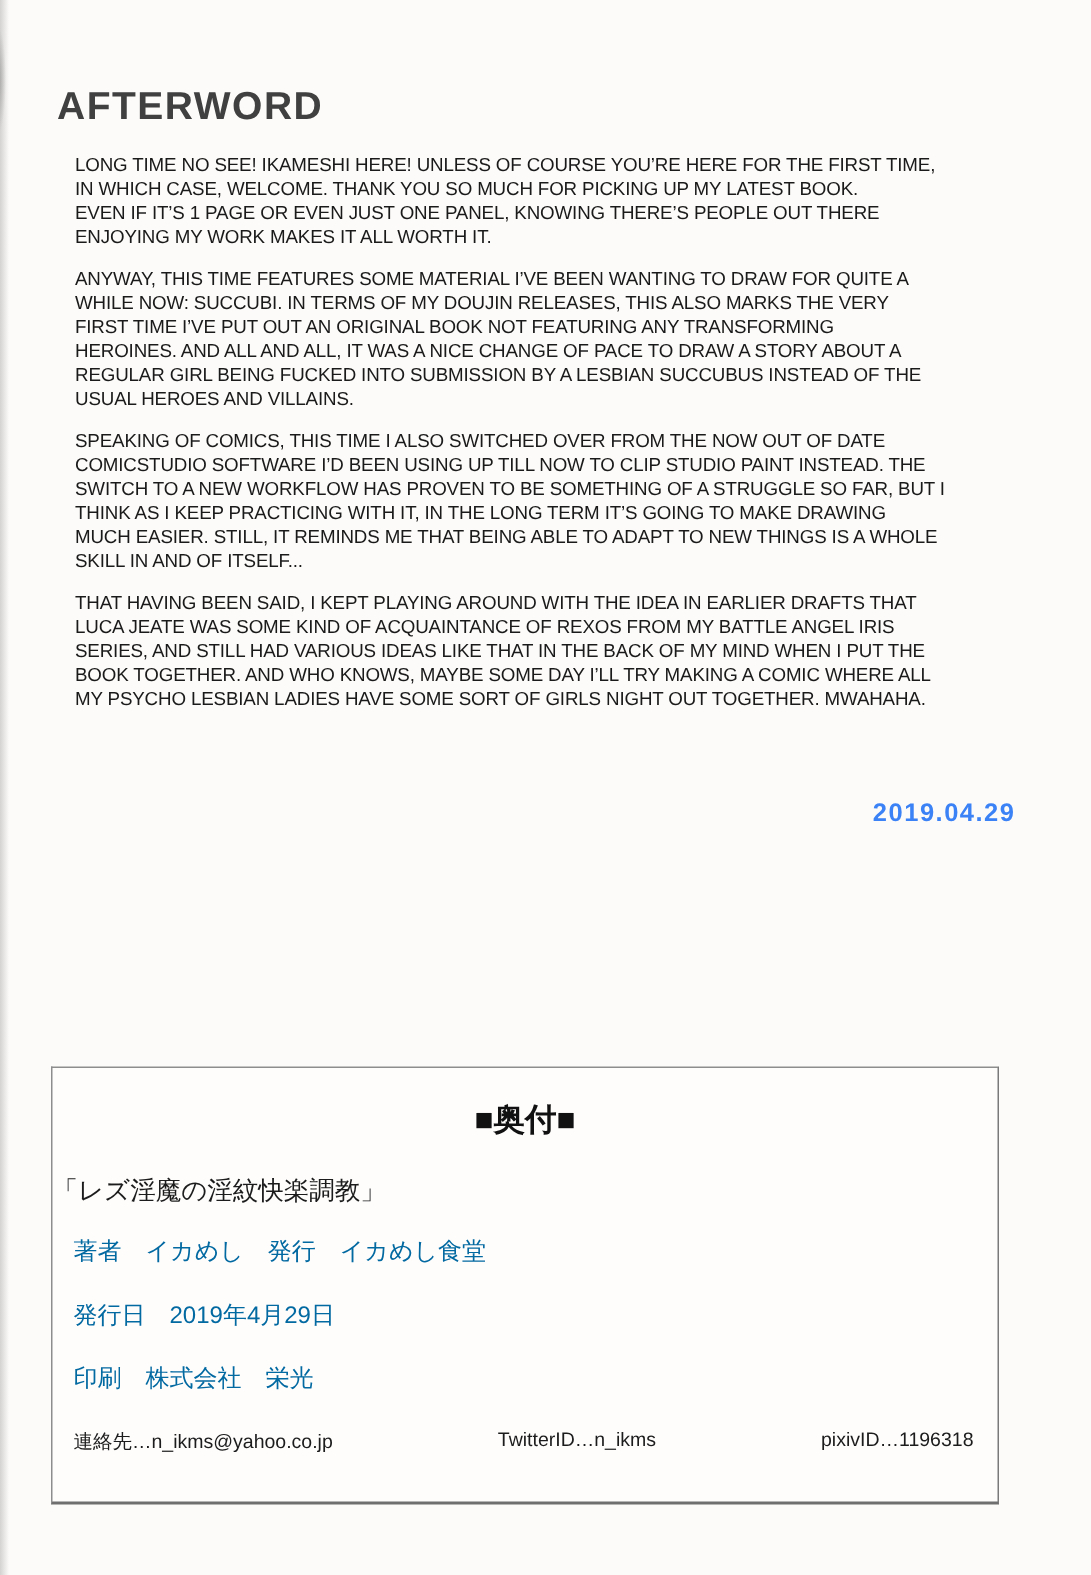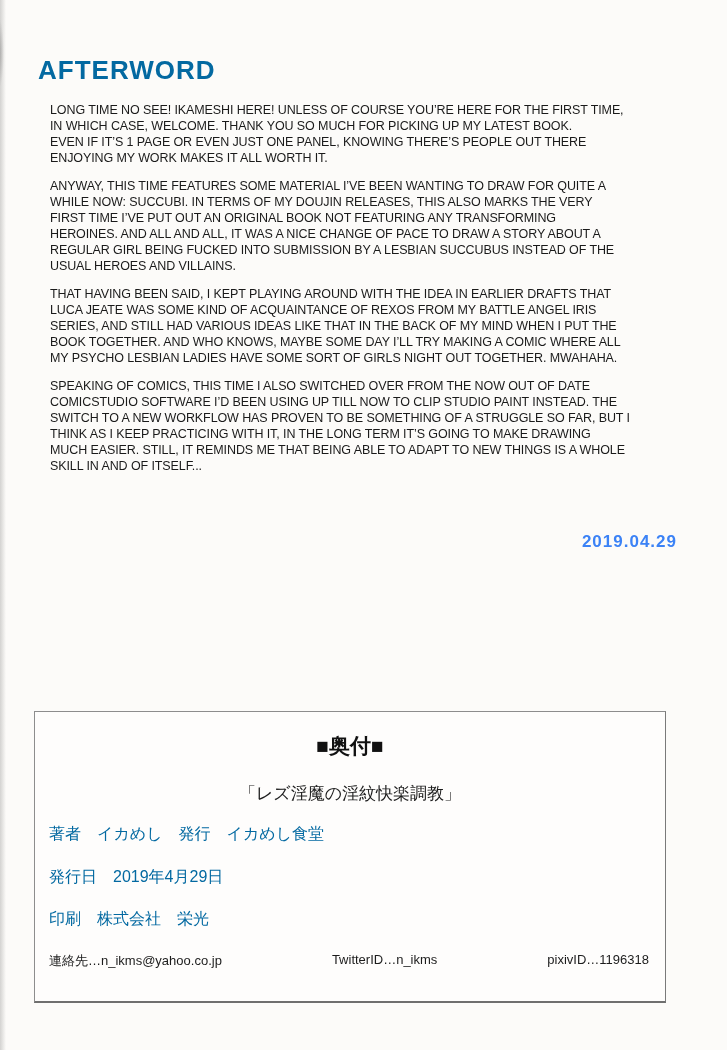--- a/index.html
+++ b/index.html
@@ -36,21 +36,21 @@
     left: 38px;
     top: 56px;
     width: 642px;
   }
   .title {
     margin: 0 0 18px 0;
     font-size: 26px;
     line-height: 28px;
     font-weight: 700;
     letter-spacing: 1px;
-    color: #0369a1;
+    color: #404040;
   }
   .para {
     margin: 0 0 12px 12px;
     font-size: 12.5px;
     line-height: 16px;
     letter-spacing: -0.1px;
     white-space: pre-line;
     font-weight: 400;
     color: #1a1a1a;
   }
@@ -79,21 +79,21 @@
     position: absolute;
     top: 20px; left: 0; right: 0;
     text-align: center;
     font-size: 21px;
     font-weight: 700;
     color: #111;
   }
   .c-title {
     position: absolute;
     top: 70px; left: 0; right: 0;
-    text-align: center;
+    text-align: left;
     font-size: 17px;
     color: #1c1c1c;
   }
   .c-row {
     position: absolute;
     left: 14px;
     font-size: 16px;
     color: #0369a1;
   }
   .c-row.r1 { top: 112px; }
@@ -124,31 +124,31 @@
         <p class="para">LONG TIME NO SEE! IKAMESHI HERE! UNLESS OF COURSE YOU’RE HERE FOR THE FIRST TIME,
 IN WHICH CASE, WELCOME. THANK YOU SO MUCH FOR PICKING UP MY LATEST BOOK.
 EVEN IF IT’S 1 PAGE OR EVEN JUST ONE PANEL, KNOWING THERE’S PEOPLE OUT THERE
 ENJOYING MY WORK MAKES IT ALL WORTH IT.</p>
         <p class="para">ANYWAY, THIS TIME FEATURES SOME MATERIAL I’VE BEEN WANTING TO DRAW FOR QUITE A
 WHILE NOW: SUCCUBI. IN TERMS OF MY DOUJIN RELEASES, THIS ALSO MARKS THE VERY
 FIRST TIME I’VE PUT OUT AN ORIGINAL BOOK NOT FEATURING ANY TRANSFORMING
 HEROINES. AND ALL AND ALL, IT WAS A NICE CHANGE OF PACE TO DRAW A STORY ABOUT A
 REGULAR GIRL BEING FUCKED INTO SUBMISSION BY A LESBIAN SUCCUBUS INSTEAD OF THE
 USUAL HEROES AND VILLAINS.</p>
-        <p class="para">THAT HAVING BEEN SAID, I KEPT PLAYING AROUND WITH THE IDEA IN EARLIER DRAFTS THAT
-LUCA JEATE WAS SOME KIND OF ACQUAINTANCE OF REXOS FROM MY BATTLE ANGEL IRIS
-SERIES, AND STILL HAD VARIOUS IDEAS LIKE THAT IN THE BACK OF MY MIND WHEN I PUT THE
-BOOK TOGETHER. AND WHO KNOWS, MAYBE SOME DAY I’LL TRY MAKING A COMIC WHERE ALL
-MY PSYCHO LESBIAN LADIES HAVE SOME SORT OF GIRLS NIGHT OUT TOGETHER. MWAHAHA.</p>
         <p class="para">SPEAKING OF COMICS, THIS TIME I ALSO SWITCHED OVER FROM THE NOW OUT OF DATE
 COMICSTUDIO SOFTWARE I’D BEEN USING UP TILL NOW TO CLIP STUDIO PAINT INSTEAD. THE
 SWITCH TO A NEW WORKFLOW HAS PROVEN TO BE SOMETHING OF A STRUGGLE SO FAR, BUT I
 THINK AS I KEEP PRACTICING WITH IT, IN THE LONG TERM IT’S GOING TO MAKE DRAWING
 MUCH EASIER. STILL, IT REMINDS ME THAT BEING ABLE TO ADAPT TO NEW THINGS IS A WHOLE
 SKILL IN AND OF ITSELF...</p>
+        <p class="para">THAT HAVING BEEN SAID, I KEPT PLAYING AROUND WITH THE IDEA IN EARLIER DRAFTS THAT
+LUCA JEATE WAS SOME KIND OF ACQUAINTANCE OF REXOS FROM MY BATTLE ANGEL IRIS
+SERIES, AND STILL HAD VARIOUS IDEAS LIKE THAT IN THE BACK OF MY MIND WHEN I PUT THE
+BOOK TOGETHER. AND WHO KNOWS, MAYBE SOME DAY I’LL TRY MAKING A COMIC WHERE ALL
+MY PSYCHO LESBIAN LADIES HAVE SOME SORT OF GIRLS NIGHT OUT TOGETHER. MWAHAHA.</p>
       </div>
   </div>
 
   <div class="date">2019.04.29</div>
 
   <div class="colophon">
     <div class="c-header">■奥付■</div>
     <div class="c-title">「レズ淫魔の淫紋快楽調教」</div>
     <div class="c-row r1">著者　イカめし　発行　イカめし食堂</div>
     <div class="c-row r2">発行日　2019年4月29日</div>

